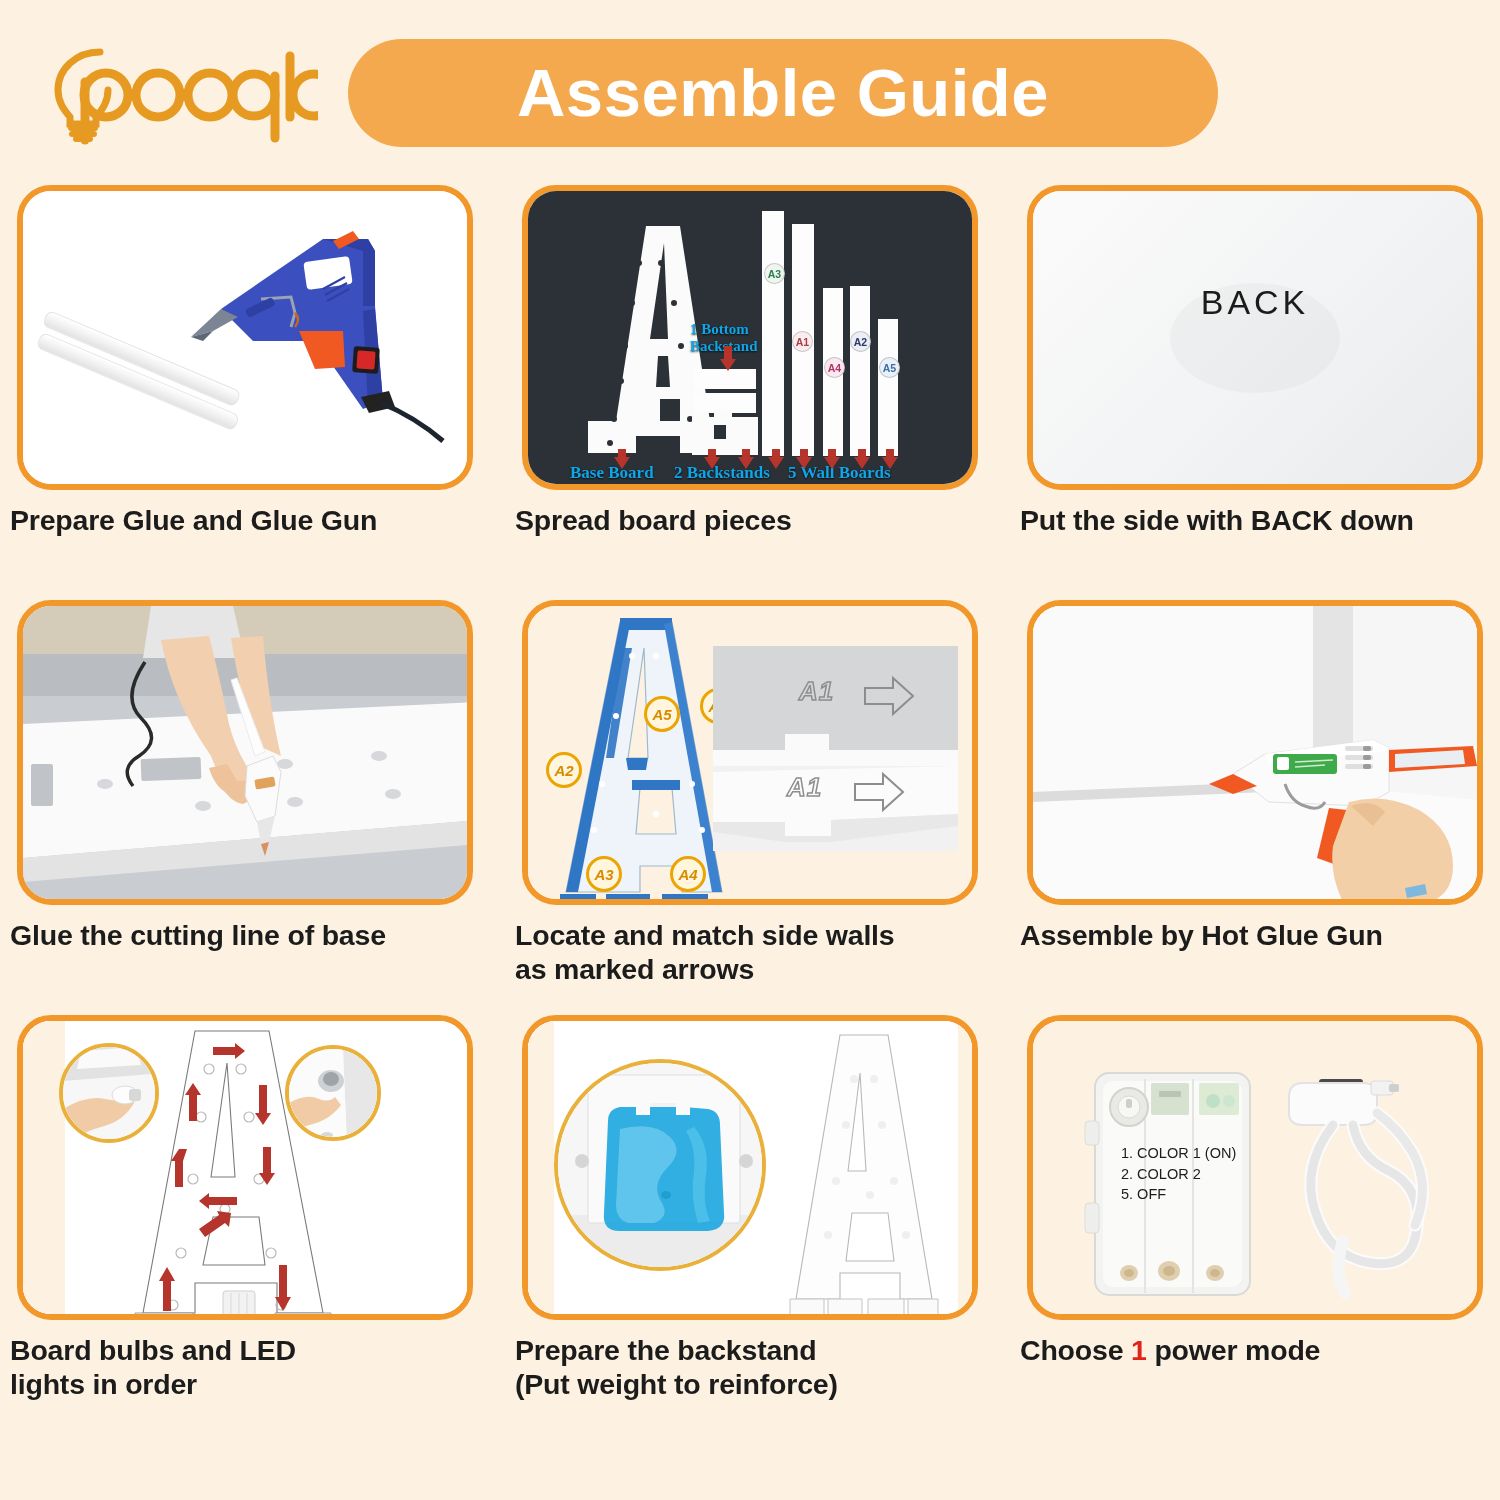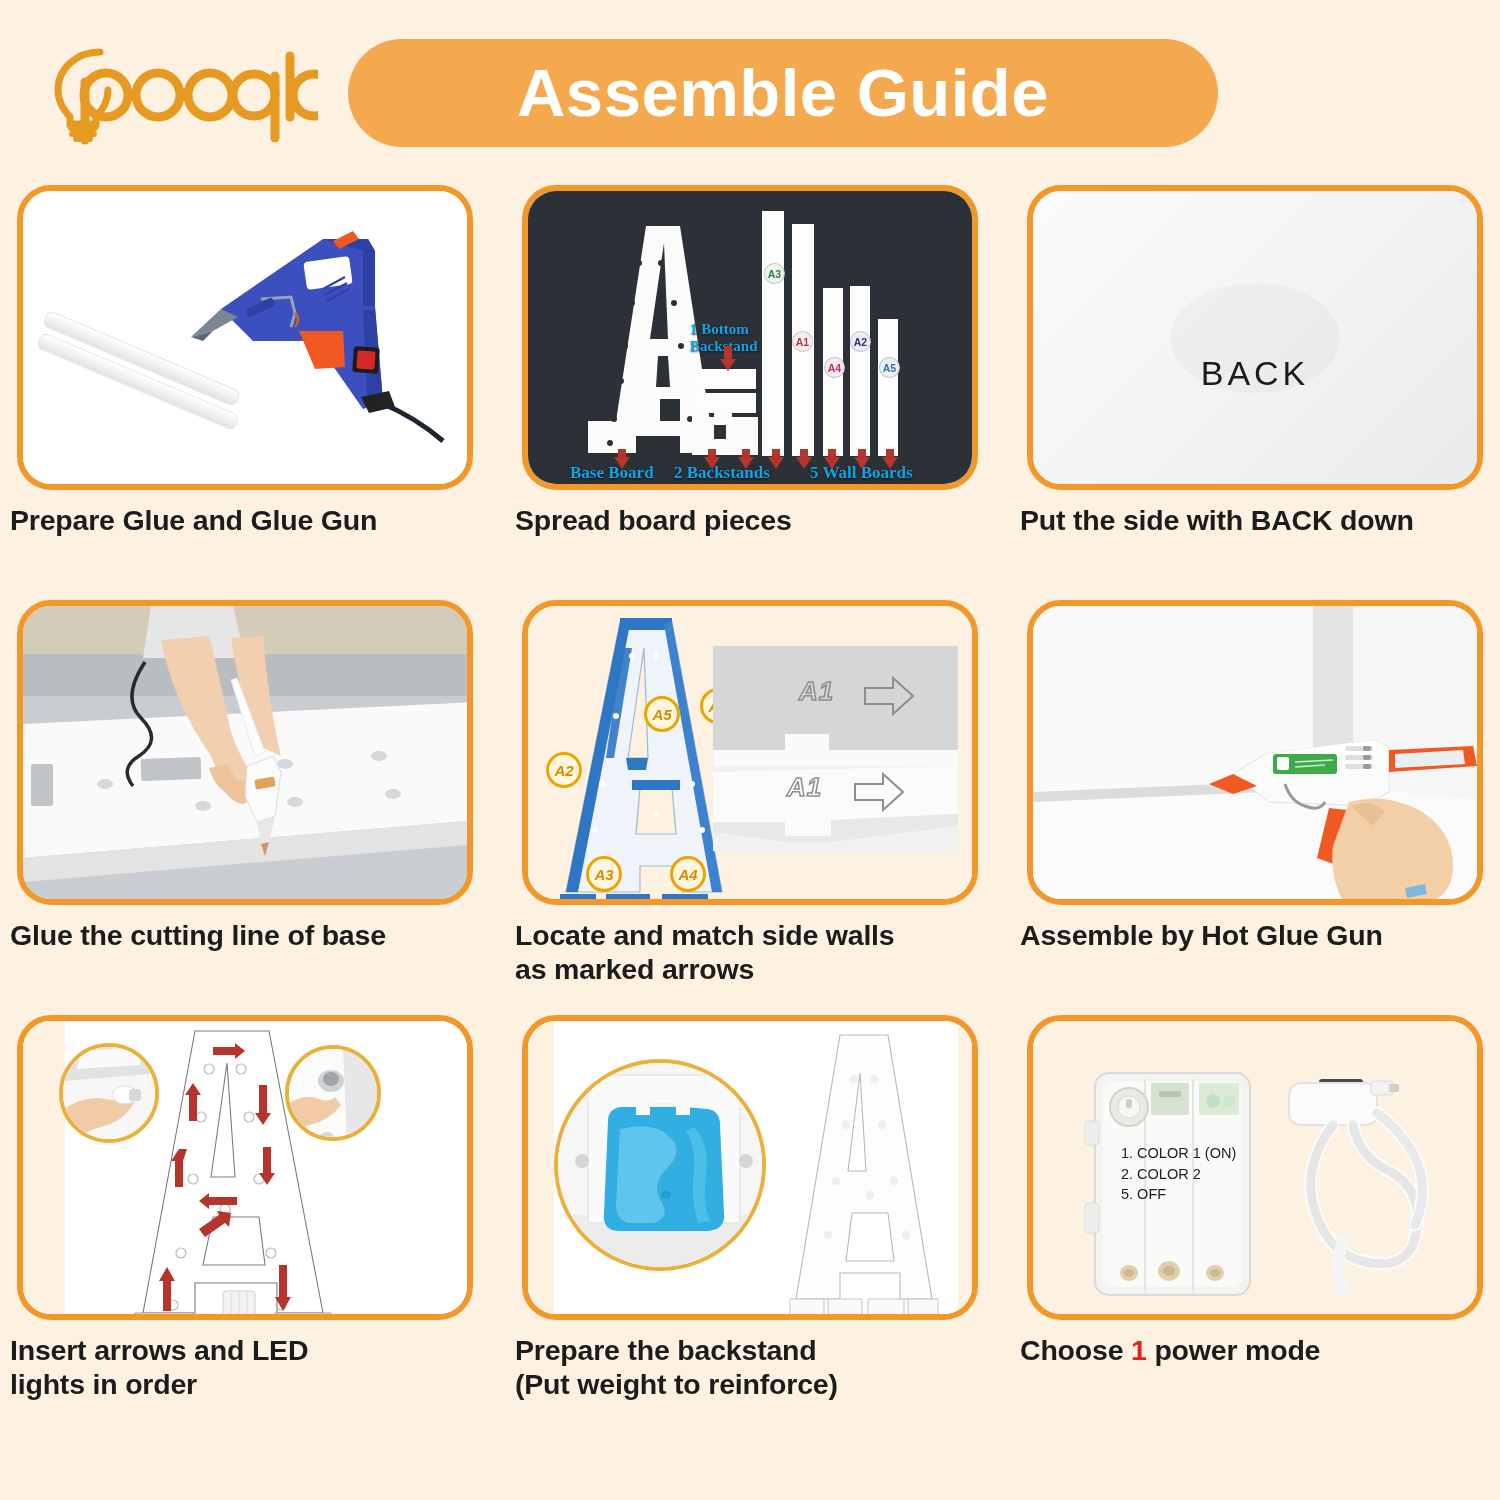--- a/index.html
+++ b/index.html
@@ -126,21 +126,21 @@
   .p3 {
     width:100%; height:100%;
     background: linear-gradient(135deg,#fbfbfb 0%,#f2f3f4 55%,#e9eaec 100%);
     display:flex; align-items:center; justify-content:center;
     position:relative;
   }
   .back-circle {
     width: 170px; height: 110px;
     border-radius: 50%;
     background: rgba(0,0,0,0.028);
-    display:flex; align-items:flex-end; justify-content:center;
+    display:flex; align-items:flex-start; justify-content:center;
   }
   .back-text { font-size: 34px; letter-spacing: 4px; color:#1b1b1b; font-family:"Liberation Sans", sans-serif; }
 
   
   .p4 { width:100%; height:100%; position:relative; background:#cfd2d6; overflow:hidden; }
 
   
   .p5 { width:100%; height:100%; position:relative; background:#fdf2e2; }
   .badge5 {
     position:absolute;
@@ -308,21 +308,21 @@
 
         <div class="badge2" style="left:236px; top:72px;  background:#eef6ef; color:#2e7d4f;">A3</div>
         <div class="badge2" style="left:264px; top:140px; background:#f9edef; color:#b23a48;">A1</div>
         <div class="badge2" style="left:322px; top:140px; background:#eceef5; color:#2b3a67;">A2</div>
         <div class="badge2" style="left:296px; top:166px; background:#f9eaf1; color:#b4336b;">A4</div>
         <div class="badge2" style="left:351px; top:166px; background:#eaf0f7; color:#3a6fa8;">A5</div>
 
         <div class="lbl" style="left:162px; top:130px;">1 Bottom<br>Backstand</div>
         <div class="lbl" style="left:42px;  top:272px; font-size:17px;">Base Board</div>
         <div class="lbl" style="left:146px; top:272px; font-size:17px;">2 Backstands</div>
-        <div class="lbl" style="left:282px; top:272px; font-size:17px;">5 Wall Boards</div>
+        <div class="lbl" style="left:260px; top:272px; font-size:17px;">5 Wall Boards</div>
 
         <svg width="456" height="305" viewBox="0 0 456 305" style="position:absolute;left:0;top:0;">
           <g fill="#b5342c">
             <path d="M196 155 L204 155 L204 168 L208 168 L200 180 L192 168 L196 168 Z"></path>
             <path d="M90 258 L98 258 L98 266 L102 266 L94 278 L86 266 L90 266 Z"></path>
             <path d="M180 258 L188 258 L188 266 L192 266 L184 278 L176 266 L180 266 Z"></path>
             <path d="M214 258 L222 258 L222 266 L226 266 L218 278 L210 266 L214 266 Z"></path>
             <path d="M244 258 L252 258 L252 266 L256 266 L248 278 L240 266 L244 266 Z"></path>
             <path d="M272 258 L280 258 L280 266 L284 266 L276 278 L268 266 L272 266 Z"></path>
             <path d="M300 258 L308 258 L308 266 L312 266 L304 278 L296 266 L300 266 Z"></path>
@@ -575,21 +575,21 @@
             <path d="M0 0 L54 0 L58 96 L0 96 Z" fill="#fbfbfb"></path>
             <ellipse cx="42" cy="32" rx="13" ry="11" fill="#cfd2d5"></ellipse>
             <ellipse cx="42" cy="30" rx="8" ry="7" fill="#9fa4a8"></ellipse>
             <path d="M0 54 Q18 44 30 50 Q40 54 46 48 L52 56 Q40 72 20 76 Q6 80 0 92 Z" fill="#f0cba6"></path>
             <ellipse cx="38" cy="86" rx="6" ry="3" fill="#d8d8d8"></ellipse>
           </svg>
         </div>
       </div>
     </div>
     <div class="caption">
-      <span>Insert arrows and LED</span><br>
+      <span>Board bulbs and LED</span><br>
       <span>lights in order</span>
     </div>
   </div>
 
   <div class="cell">
     <div class="photo-frame">
       <div class="p8">
         <svg width="456" height="305" viewBox="0 0 456 305" style="position:absolute;left:0;top:0;">
           <rect x="0" y="0" width="456" height="305" fill="#ffffff"></rect>
           <rect x="0" y="0" width="26" height="305" fill="#fdf2e2"></rect>

